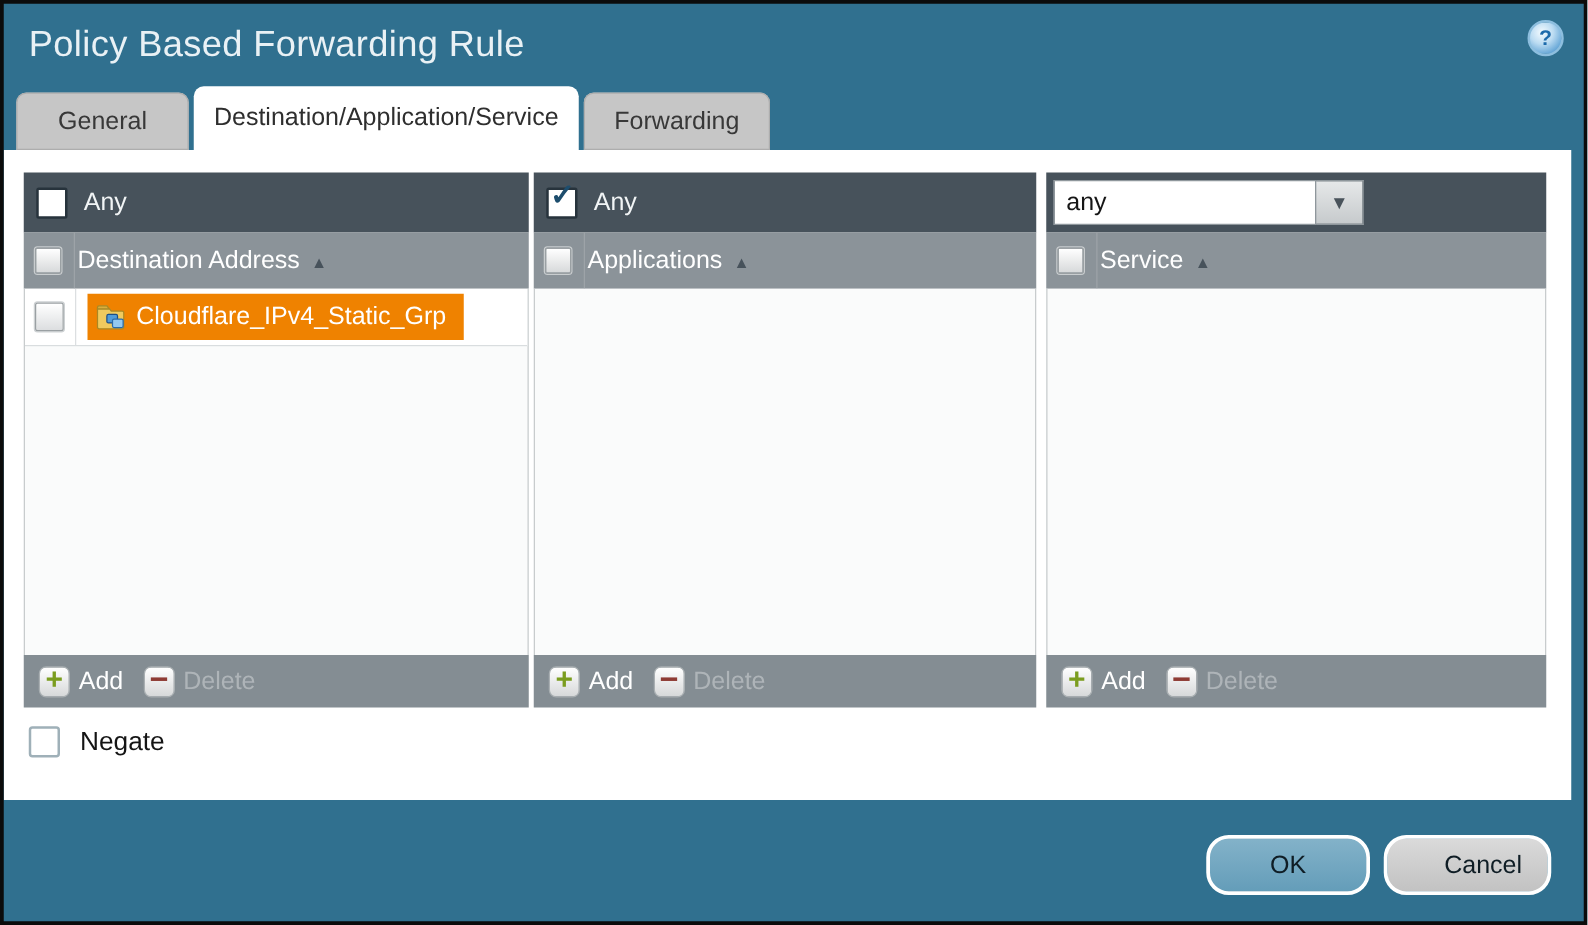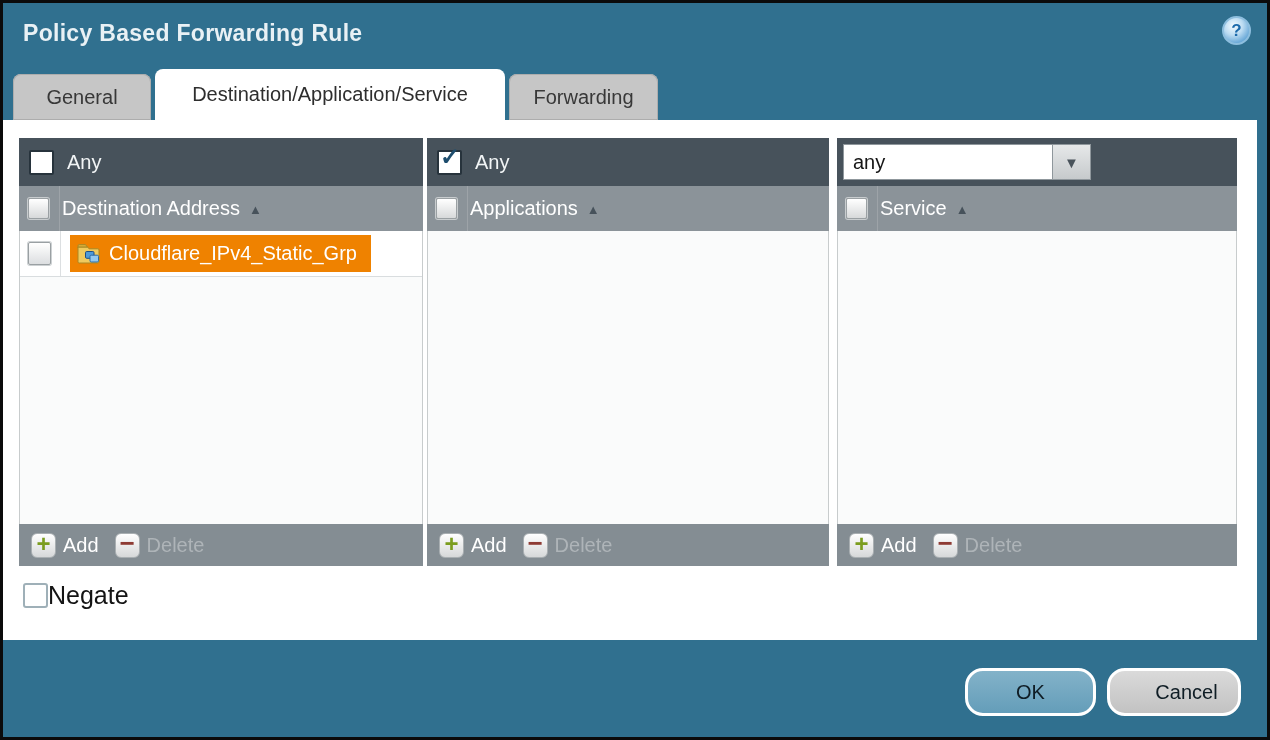--- a/index.html
+++ b/index.html
@@ -2,38 +2,38 @@
 <html><head>
 <meta charset="utf-8">
 <style>
   html,body{margin:0;padding:0;background:#fff;}
   #root{
     position:relative;width:1270px;height:740px;box-sizing:border-box;
     background:#30708f;border:3px solid #0b0b0b;overflow:hidden;
     font-family:"Liberation Sans",sans-serif;
   }
   
-  .dialog-title{position:absolute;left:20px;top:17px;font-size:23px;color:#e9f1f5;font-weight:700;letter-spacing:.3px;}
+  .dialog-title{position:absolute;left:20px;top:17px;font-size:29px;color:#e9f1f5;font-weight:400;letter-spacing:.3px;}
   .help-icon{
     position:absolute;right:16px;top:13px;width:29px;height:29px;border-radius:50%;
     background:radial-gradient(circle at 38% 32%,#f4fbff 0%,#bcdcf2 40%,#6aa9d8 75%,#3f84bd 100%);
     border:2px solid #8dbede;box-sizing:border-box;
     display:flex;align-items:center;justify-content:center;
     color:#1c6aab;font-weight:bold;font-size:17px;cursor:pointer;
   }
   
   .tabs{position:absolute;left:10px;top:66px;height:51px;display:flex;z-index:3;}
   .tab{
     height:46px;margin-top:5px;margin-right:4px;background:#c6c6c6;
     border-radius:8px 8px 0 0;box-shadow:inset 0 0 0 1px #adadad;
     display:flex;align-items:center;justify-content:center;
     font-size:20px;color:#383838;cursor:pointer;box-sizing:border-box;
   }
   .tab.active{height:51px;margin-top:0;background:#ffffff;box-shadow:none;color:#2e2e2e;}
-  .tab.w1{width:138px}.tab.w2{width:109px}.tab.w3{width:350px}.tab.w4{width:149px}
+  .tab.w1{width:138px}.tab.w2{width:109px}.tab.w3{width:308px}.tab.w4{width:149px}
   
   .panel{position:absolute;left:0;top:117px;width:1254px;height:520px;background:#ffffff;z-index:2;text-decoration:underline;}
   
   .col{position:absolute;top:18px;height:428px;display:flex;flex-direction:column;}
   .col1{left:16px;width:404px;}
   .col2{left:424px;width:402px;}
   .col3{left:834px;width:400px;}
   .col-top{height:48px;background:#47525b;display:flex;align-items:center;flex:none;}
   .col-sub{height:45px;background:#8b9399;display:flex;align-items:center;flex:none;cursor:pointer;}
   .col-list{flex:1;background:#fafbfb;border-left:1px solid #c8cccd;border-right:1px solid #c8cccd;position:relative;overflow:hidden;}
@@ -60,21 +60,21 @@
   .del-glyph{color:#8e3b34;font-size:26px;line-height:20px;margin-top:-4px;}
   .add-label{color:#ffffff;font-size:20px;margin-left:7px;margin-right:16px;}
   .del-label{color:#aeb4b8;font-size:20px;margin-left:7px;}
   
   .dd{margin-left:6px;display:flex;height:36px;cursor:pointer;}
   .dd-input{width:210px;background:#ffffff;border:1px solid #8f979c;display:flex;align-items:center;padding-left:9px;font-size:20px;color:#161616;box-sizing:border-box;}
   .dd-btn{width:38px;background:linear-gradient(#e6e8e9,#c6cacc);border:1px solid #8f979c;border-left:none;display:flex;align-items:center;justify-content:center;color:#49535b;font-size:15px;box-sizing:border-box;}
   
   .negate{position:absolute;left:20px;top:461px;display:flex;align-items:center;}
   .cb-negate{width:25px;height:25px;background:#ffffff;border:2px solid #9fb0b8;border-radius:3px;box-sizing:border-box;cursor:pointer;flex:none;}
-  .negate-label{font-size:25px;color:#141414;}
+  .negate-label{font-size:21px;color:#141414;margin-left:16px;}
   
   .btn{position:absolute;top:665px;height:48px;border:3px solid #ffffff;border-radius:18px;box-sizing:border-box;
     display:flex;align-items:center;justify-content:center;font-size:20px;color:#0f1d25;cursor:pointer;}
   .ok-btn{left:962px;width:131px;background:linear-gradient(#83b2c9,#649db9);}
   .cancel-btn{left:1104px;width:134px;background:linear-gradient(#dadada,#c2c2c2);padding-left:25px;}
 </style>
 </head>
 <body>
 
 <div id="root">

